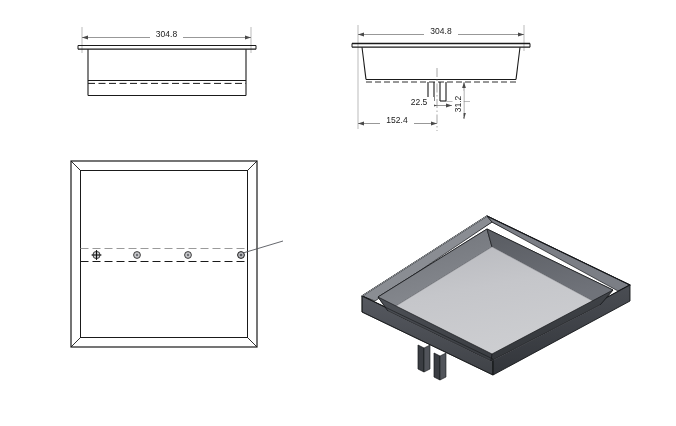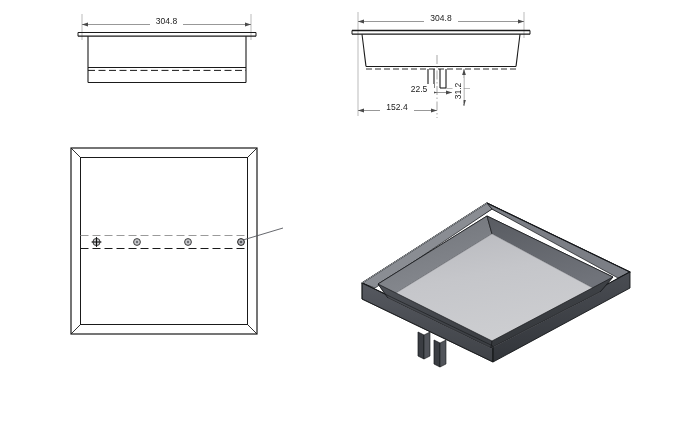--- a/index.html
+++ b/index.html
@@ -11,21 +11,21 @@
   body {
     width: 676px;
     height: 426px;
     font-family: "Liberation Sans", sans-serif;
     overflow: hidden;
     position: relative;
   }
   #drawing-root {
     position: absolute;
     left: 0;
-    top: 0;
+    top: 13px;
     width: 676px;
     height: 366px;
   }
   svg { display: block; }
   .dim-text {
     font-family: "Liberation Sans", sans-serif;
     font-size: 8.5px;
     fill: #1a1a1a;
   }
 </style>

